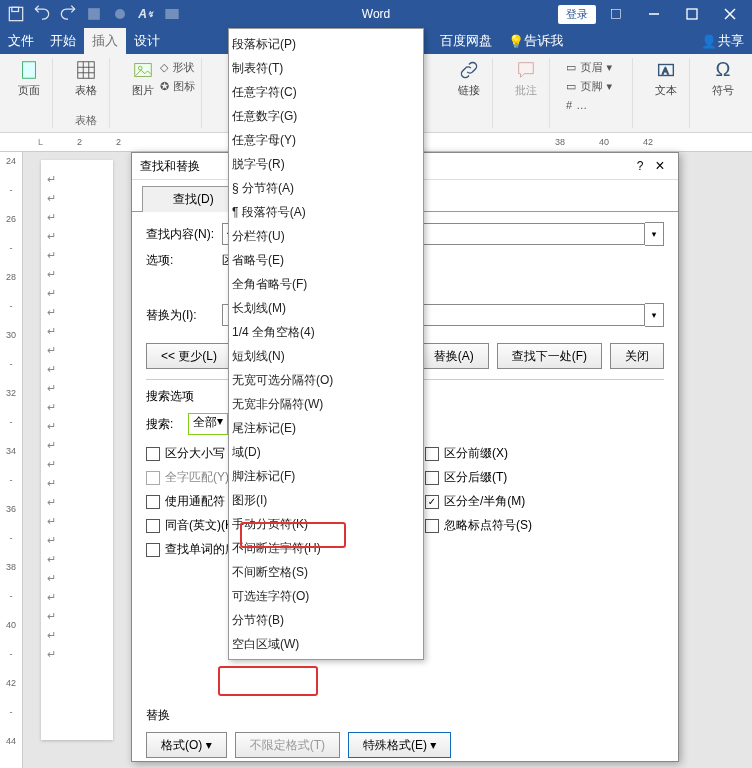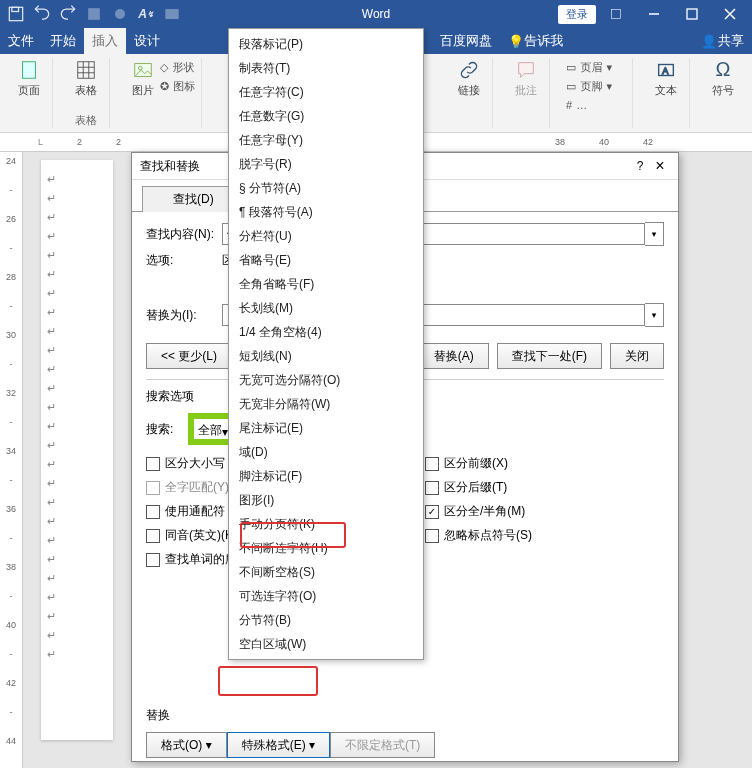--- a/index.html
+++ b/index.html
@@ -45,29 +45,29 @@
 .fdrop{width:18px;height:22px;border:1px solid #888;border-left:none;display:flex;align-items:center;justify-content:center;font-size:9px}
 .btnrow{display:flex;gap:8px;margin:16px 0 10px}
 .dbtn{height:24px;padding:0 14px;border:1px solid #888;background:linear-gradient(#fcfcfc,#e9e9e9);font-size:12px;display:flex;align-items:center}
 .dbtn.primary{border:1px solid #0f6cbd}
 .fieldset-lbl{font-size:12px;margin:4px 0 8px}
 .opt-cols{display:flex}
 .opt-col{flex:1;display:flex;flex-direction:column;gap:7px;font-size:12px}
 .opt-col.right{padding-left:40px}
 .cb{display:flex;align-items:center;gap:5px}
 .cb .box{width:12px;height:12px;border:1px solid #555;display:inline-flex;align-items:center;justify-content:center;font-size:10px;background:#fff}
-.sel-inline{height:20px;border:6px solid #84cc16;background:#fff;display:inline-flex;align-items:flex-end;padding:0 4px}
+.sel-inline{height:20px;border:1px solid #84cc16;background:#fff;display:inline-flex;align-items:flex-start;padding:0 4px}
 .bottom-section{position:absolute;bottom:12px;left:14px;right:14px}
-.bottom-btns{display:flex;gap:0;margin-top:6px}
+.bottom-btns{display:flex;gap:8px;margin-top:6px}
 .bottom-btns .dbtn.disabled{color:#999}
 
 .redbox{position:absolute;border:2px solid #d33;border-radius:3px;pointer-events:none;z-index:60}
 
 .special-menu{position:absolute;left:228px;top:28px;width:194px;background:#fff;border:1px solid #999;box-shadow:2px 2px 6px rgba(0,0,0,.25);z-index:50;padding:3px 0}
-.smi{padding:3px 10px;font-size:12px;color:#222;height:18px;display:flex;align-items:center}
+.smi{padding:3px 3px;font-size:12px;color:#222;height:18px;display:flex;align-items:center}
 </style>
 </head>
 <body>
 
 <div class="titlebar">
   <div class="qat">
     <span class="ico">
         <svg viewBox="0 0 24 24" fill="none" stroke="#fff" stroke-width="1.5">
           <rect x="4" y="4" width="16" height="16"></rect>
           <rect x="7" y="4" width="8" height="5"></rect>
@@ -369,22 +369,22 @@
             <label class="cb">
                 <span class="box"></span>
                 <span>忽略标点符号(S)</span>
               </label>
           </div>
         </div>
         <div class="bottom-section">
           <div class="fieldset-lbl">替换</div>
           <div class="bottom-btns">
             <div class="dbtn">格式(O) ▾</div>
+            <div class="dbtn disabled">不限定格式(T)</div>
             <div class="dbtn primary">特殊格式(E) ▾</div>
-            <div class="dbtn disabled">不限定格式(T)</div>
           </div>
         </div>
       </div>
     </div>
   </div>
 </div>
 
 <div class="special-menu">
   <div class="smi">段落标记(P)</div>
   <div class="smi">制表符(T)</div>

